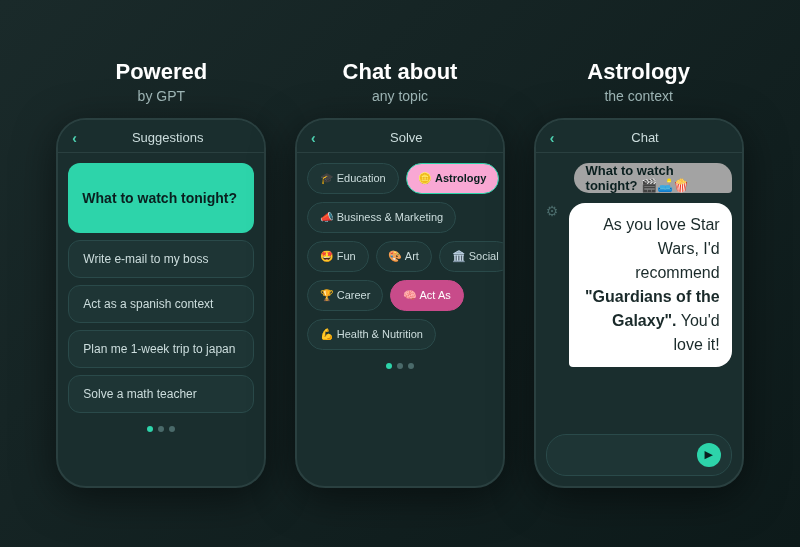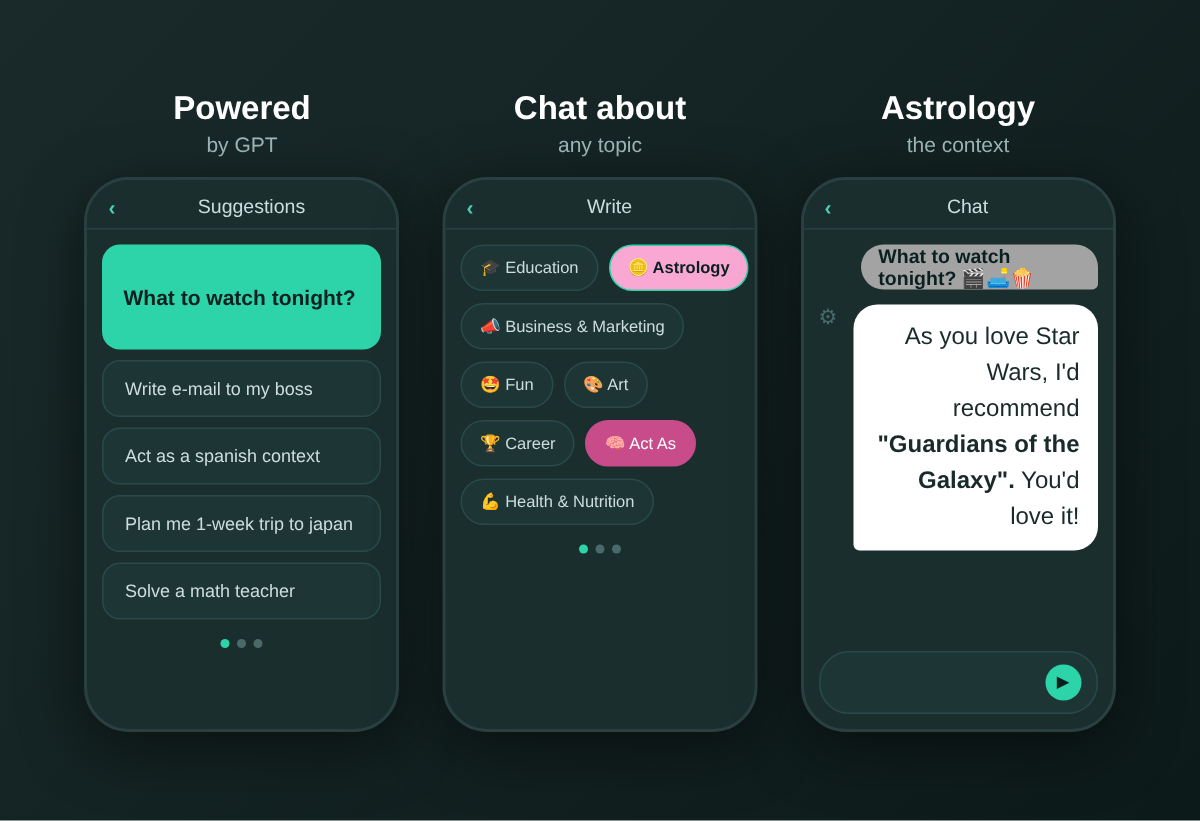--- a/index.html
+++ b/index.html
@@ -268,34 +268,35 @@
       </div>
     </div>
   </div>
 
   <div class="panel">
     <div class="panel-title">Chat about</div>
     <div class="panel-subtitle">any topic</div>
     <div class="phone">
       <div class="phone-header">
         <span class="back-arrow">‹</span>
-        <span class="header-title">Write</span>
+        <span class="header-title">Solve</span>
       </div>
       <div class="phone-body">
         <div class="topics-grid">
           <div class="topics-row">
             <div class="topic-chip">🎓 Education</div>
             <div class="topic-chip active">🪙 Astrology</div>
           </div>
           <div class="topics-row">
             <div class="topic-chip">📣 Business &amp; Marketing</div>
           </div>
           <div class="topics-row">
             <div class="topic-chip">🤩 Fun</div>
             <div class="topic-chip">🎨 Art</div>
+            <div class="topic-chip">🏛️ Social</div>
           </div>
           <div class="topics-row">
             <div class="topic-chip">🏆 Career</div>
             <div class="topic-chip pink">🧠 Act As</div>
           </div>
           <div class="topics-row">
             <div class="topic-chip">💪 Health &amp; Nutrition</div>
           </div>
         </div>
         <div class="dots">

